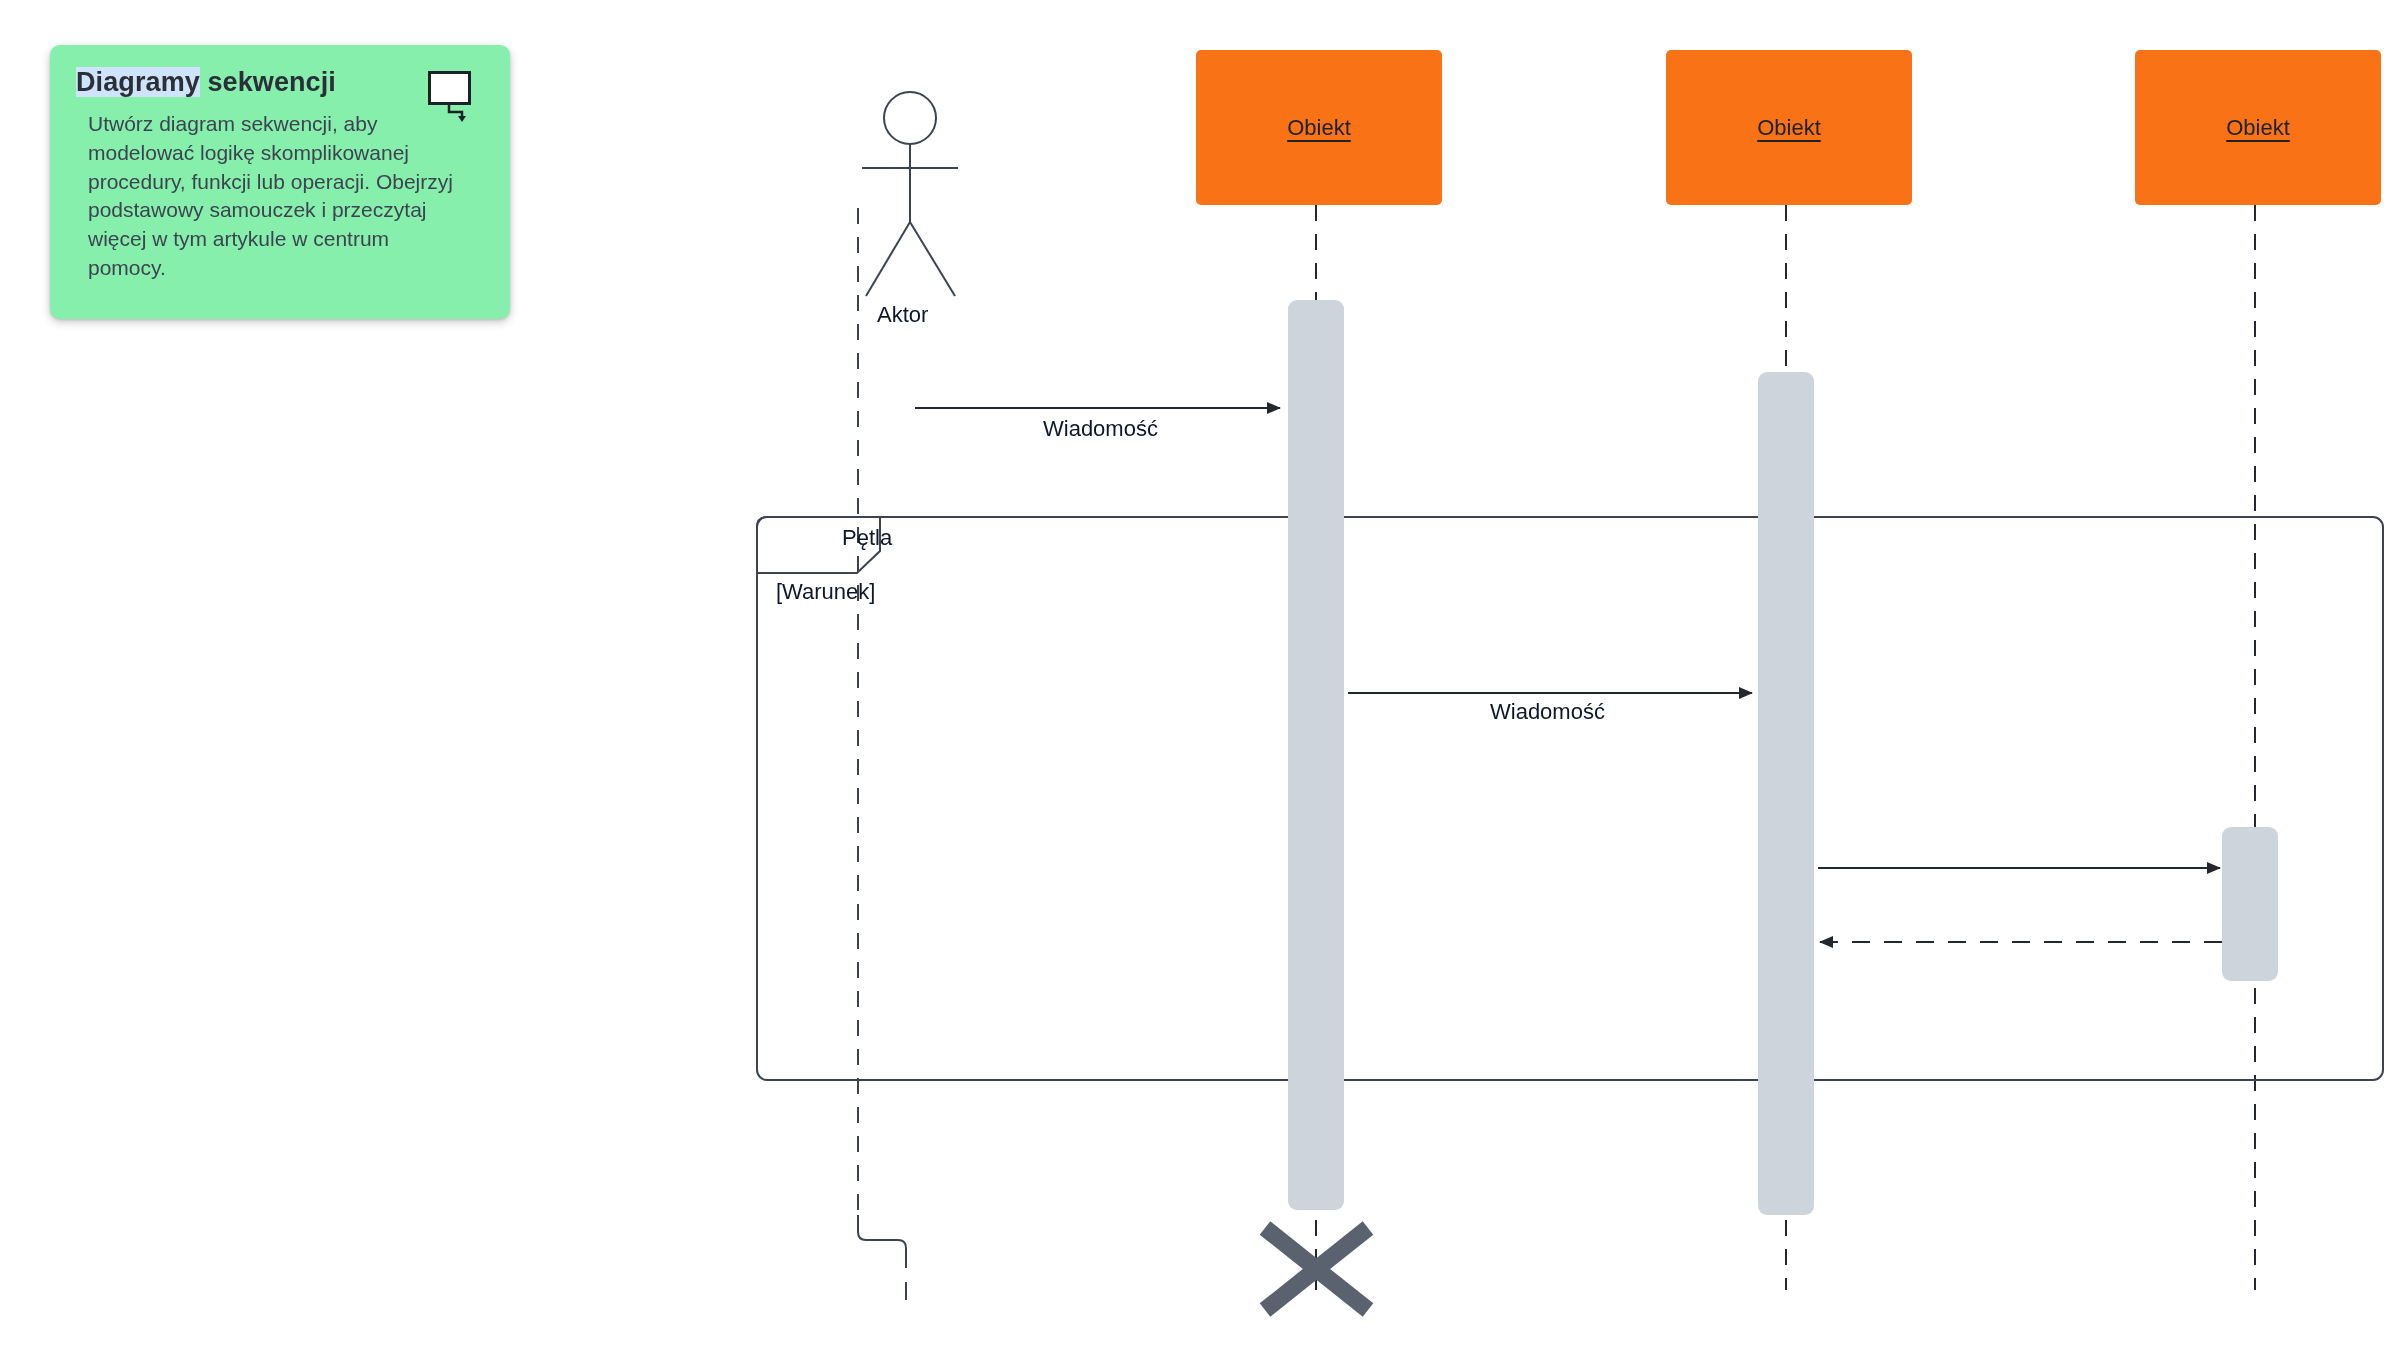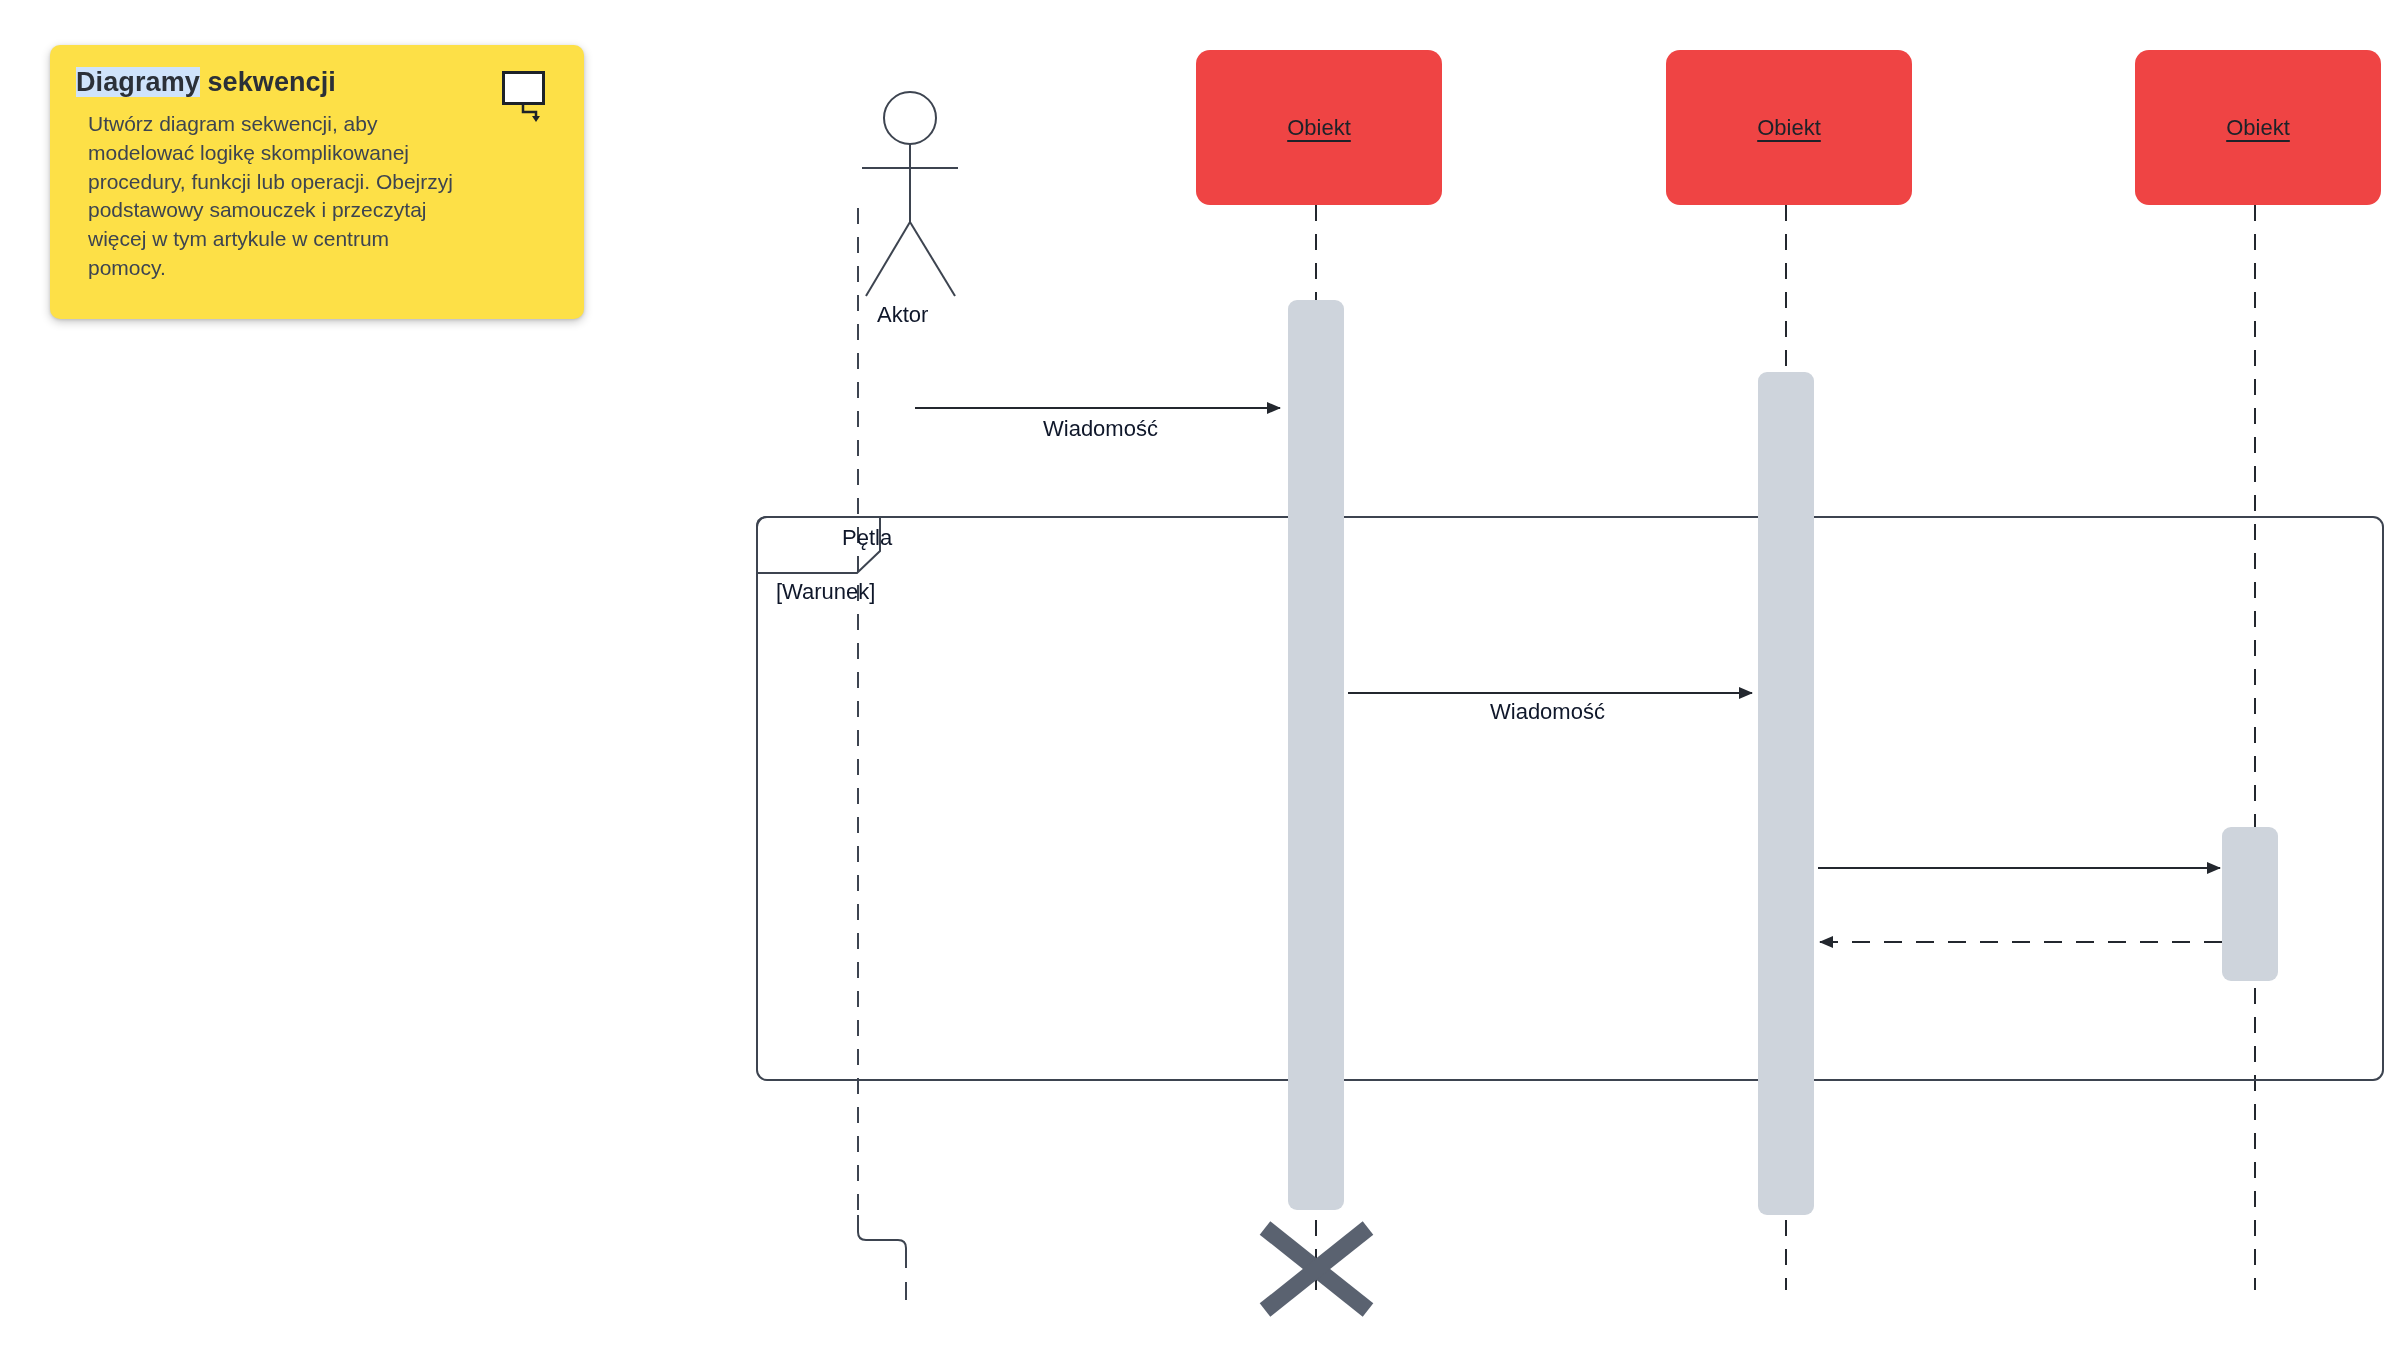--- a/index.html
+++ b/index.html
@@ -6,42 +6,42 @@
   body{
     width:2400px;height:1357px;position:relative;overflow:hidden;
     font-family:"Liberation Sans","DejaVu Sans",sans-serif;
     color:#3d4450;
   }
   #canvas{position:absolute;inset:0;}
   svg.layer{position:absolute;left:0;top:0;width:2400px;height:1357px;pointer-events:none;}
 
   
   .info-card{
-    position:absolute;left:50px;top:45px;width:534px;
-    background:#fde047;border-radius:10px;
+    position:absolute;left:50px;top:45px;width:460px;
+    background:#86efac;border-radius:10px;
     box-shadow:0 3px 10px rgba(0,0,0,.22), 0 1px 3px rgba(0,0,0,.12);
     padding:22px 26px 24px 26px;box-sizing:border-box;
   }
   .info-title{
     font-size:27px;font-weight:bold;color:#2b3038;margin:0 0 10px 0;
     letter-spacing:.1px;line-height:1.15;
   }
   .info-title .hl{background:#cfe3fb;}
   .info-body{
     font-size:21px;line-height:1.37;color:#3d4450;margin:12px;
     max-width:370px;
   }
   .card-shape-icon{
     position:absolute;right:26px;top:26px;width:56px;height:52px;
   }
 
   
   .obj-box{
-    position:absolute;height:155px;border-radius:14px;
-    background:#ef4444;display:flex;align-items:center;justify-content:center;
+    position:absolute;height:155px;border-radius:5px;
+    background:#f97316;display:flex;align-items:center;justify-content:center;
   }
   .obj-label{
     font-size:22px;color:#1d2229;text-decoration:underline;
     text-underline-offset:5px;
   }
 
   
   .activation{
     position:absolute;background:#ced4dc;border-radius:9px;
   }

